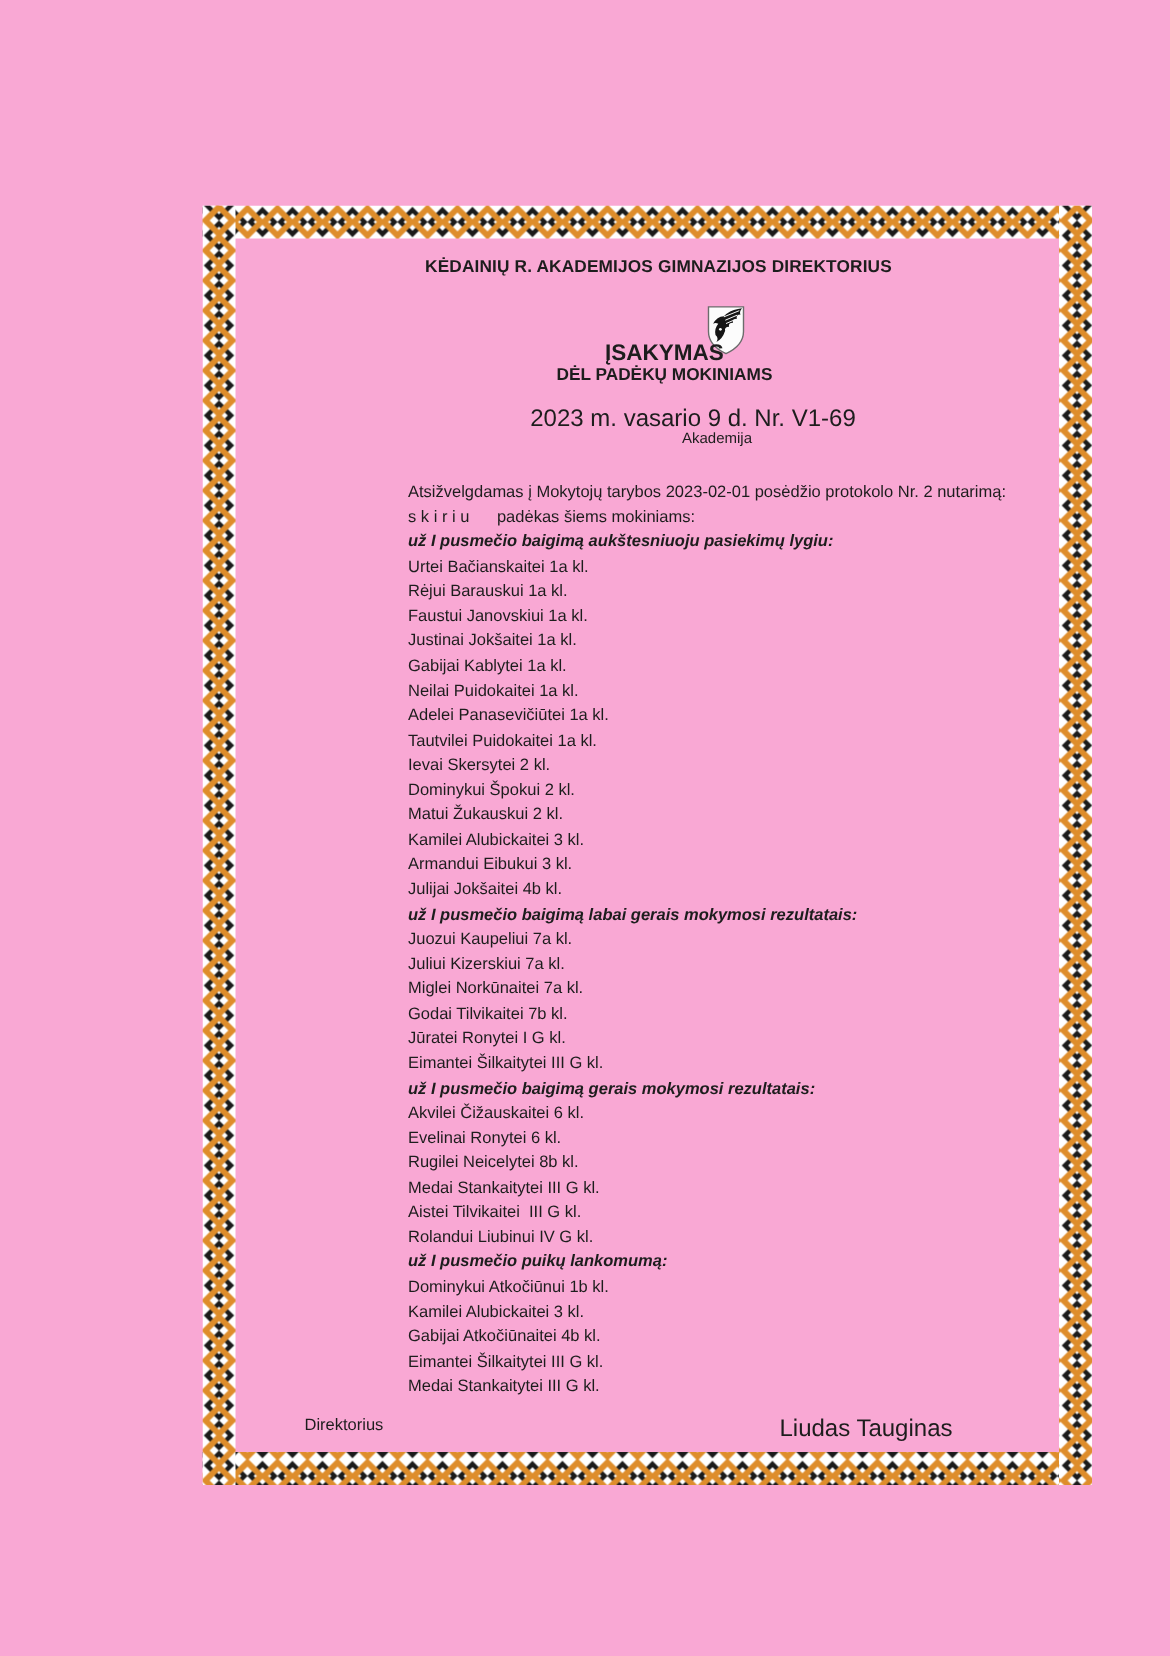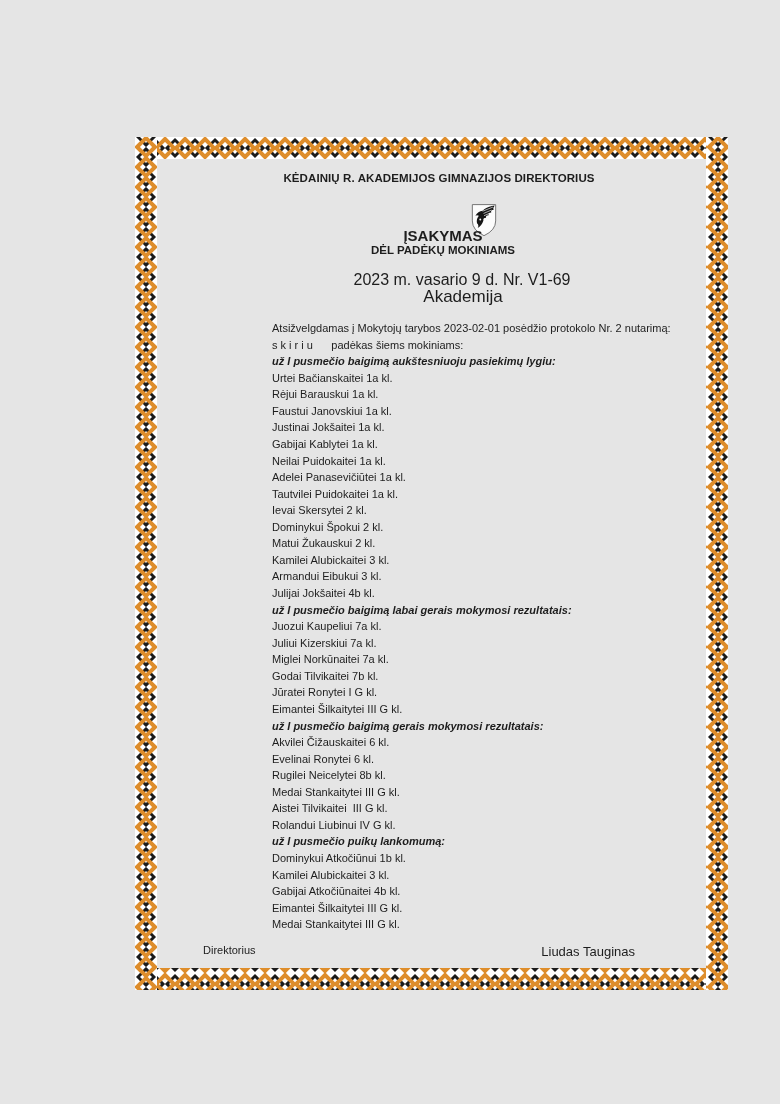--- a/index.html
+++ b/index.html
@@ -1,19 +1,19 @@
 <!DOCTYPE html>
 <html><head>
 <meta charset="utf-8">
 <style>
   html,body{margin:0;padding:0;background:#ffffff;}
   .canvas{
     position:relative;
     width:780px;height:1104px;
-    background:#e5e5e5;
+    background:#f9a8d4;
     font-family:"Liberation Sans", sans-serif;
     color:#1d1d1d;
     overflow:hidden;
   }
   .frame{
     position:absolute;
     left:135px;top:137px;
     width:593px;height:853px;
   }
   .border-svg{position:absolute;left:0;top:0;}
@@ -41,35 +41,35 @@
     position:absolute;top:85px;left:0;width:100%;
     text-align:center;padding-left:23px;box-sizing:border-box;
     font-weight:bold;font-size:11.5px;white-space:pre;
   }
   .date-line{
     position:absolute;top:112px;left:0;width:100%;
     text-align:center;padding-left:61px;box-sizing:border-box;
     font-size:16px;white-space:pre;
   }
   .place-line{
-    position:absolute;top:128px;left:1px;width:100%;
+    position:absolute;top:128px;left:16px;width:100%;
     text-align:center;padding-left:61px;box-sizing:border-box;
-    font-size:17px;white-space:pre;
+    font-size:10px;white-space:pre;
   }
   .body-text{
     position:absolute;left:115px;top:161px;right:0;
     font-size:11px;line-height:16.56px;
   }
   .line{white-space:pre;}
   .heading-line{font-weight:bold;font-style:italic;}
   .footer-role{
     position:absolute;left:46px;top:785px;font-size:11px;white-space:pre;
   }
   .footer-name{
-    position:absolute;right:71px;top:785px;font-size:13px;white-space:pre;
+    position:absolute;right:71px;top:785px;font-size:16px;white-space:pre;
   }
 </style>
 </head>
 <body>
 
 <div class="canvas">
   <div class="frame">
 
     <svg class="border-svg" width="593" height="853" viewBox="0 0 593 853" aria-hidden="true">
       <defs>

